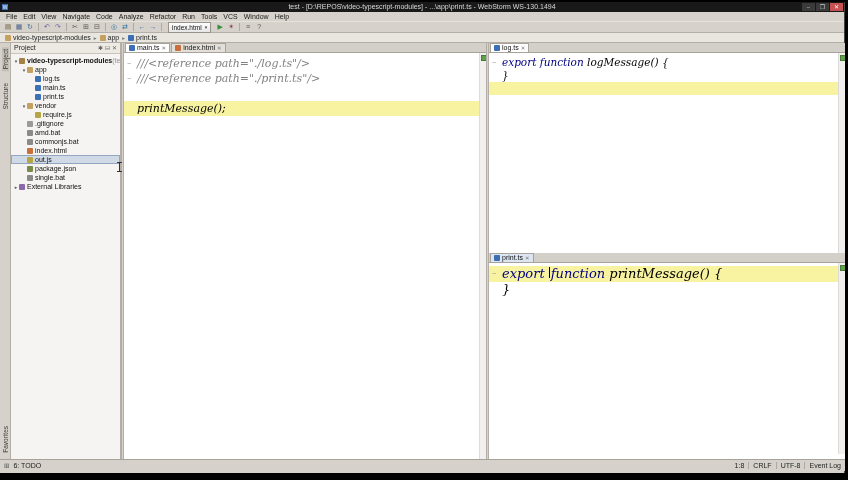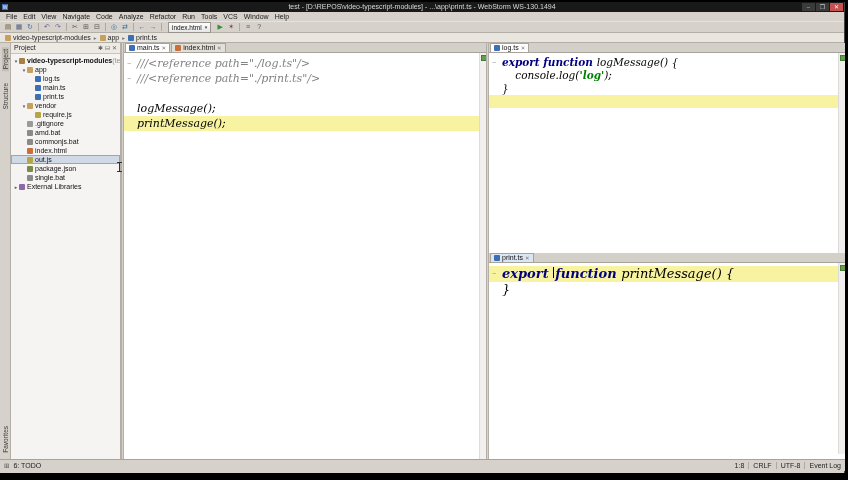--- a/index.html
+++ b/index.html
@@ -70,21 +70,21 @@
   .code{position:relative;padding-top:3px;font-family:"DejaVu Serif",serif;font-style:italic;color:#000}
   .editor-left .code{font-size:11px;line-height:15px}
   .pane-rt .code{font-size:10.5px;line-height:13px}
   .pane-rb .code{font-size:13px;line-height:16px}
   .editor-left .line{height:15px}
   .pane-rt .line{height:13px}
   .pane-rb .line{height:16px}
   .line{white-space:pre;padding-left:13px;position:relative;overflow:hidden}
   .line.hl{background:#f8f3a1}
   .g{position:absolute;left:3px;top:0;font-family:"Liberation Sans",sans-serif;font-style:normal;font-size:7px;color:#8f8f8f}
-  .kw{color:#000080;font-weight:bold}
+  .kw{color:#000080;font-weight:normal}
   .str{color:#008000;font-weight:bold}
   .cmt{color:#828282}
   .pln{color:#000}
   .caret{display:inline-block;width:1px;height:0.85em;background:#000;vertical-align:baseline;margin-right:1px}
 
   .estripe{position:absolute;top:10px;right:0;bottom:0;width:7px;background:#f1f0ee;border-left:1px solid #dddcda;box-sizing:border-box}
   .eok{margin:2px 0 0 1px;width:4px;height:4px;background:#62a14b;border:1px solid #477a34}
 
   
   .statusbar{position:absolute;left:0;top:457px;width:845px;height:12px;background:#d6d2cb;border-top:1px solid #a7a39b;font-size:7px;display:flex;align-items:center;justify-content:space-between;padding:0 4px;box-sizing:border-box;color:#222}
@@ -286,41 +286,39 @@
             <span class="tab">
               <span class="fico" style="background: rgb(201, 111, 60);"></span>
               <span>index.html</span>
               <span class="x">✕</span>
             </span>
           </div>
           <div class="code">
             <div class="line"><span class="g">−</span><span class="cmt">///&lt;reference path="./log.ts"/&gt;</span></div>
             <div class="line"><span class="g">−</span><span class="cmt">///&lt;reference path="./print.ts"/&gt;</span></div>
             <div class="line"></div>
-            <div class="line"><span class="pln">logMessage();</span></div>
             <div class="line hl"><span class="pln">printMessage();</span></div>
           </div>
           <div class="estripe">
             <div class="eok"></div>
           </div>
         </div>
 
       <div class="splitter-v" style="left:486px"></div>
 
       <div class="pane pane-rt">
           <div class="tabbar">
             <span class="tab active">
               <span class="fico" style="background: rgb(61, 111, 180);"></span>
               <span>log.ts</span>
               <span class="x">✕</span>
             </span>
           </div>
           <div class="code">
             <div class="line"><span class="g">−</span><span class="kw">export function </span><span class="pln">logMessage() {</span></div>
-            <div class="line"><span class="pln">    console.log(</span><span class="str">'log'</span><span class="pln">);</span></div>
             <div class="line"><span class="pln">}</span></div>
             <div class="line hl"></div>
           </div>
           <div class="estripe">
             <div class="eok"></div>
           </div>
         </div>
 
       <div class="splitter-h"></div>
 

